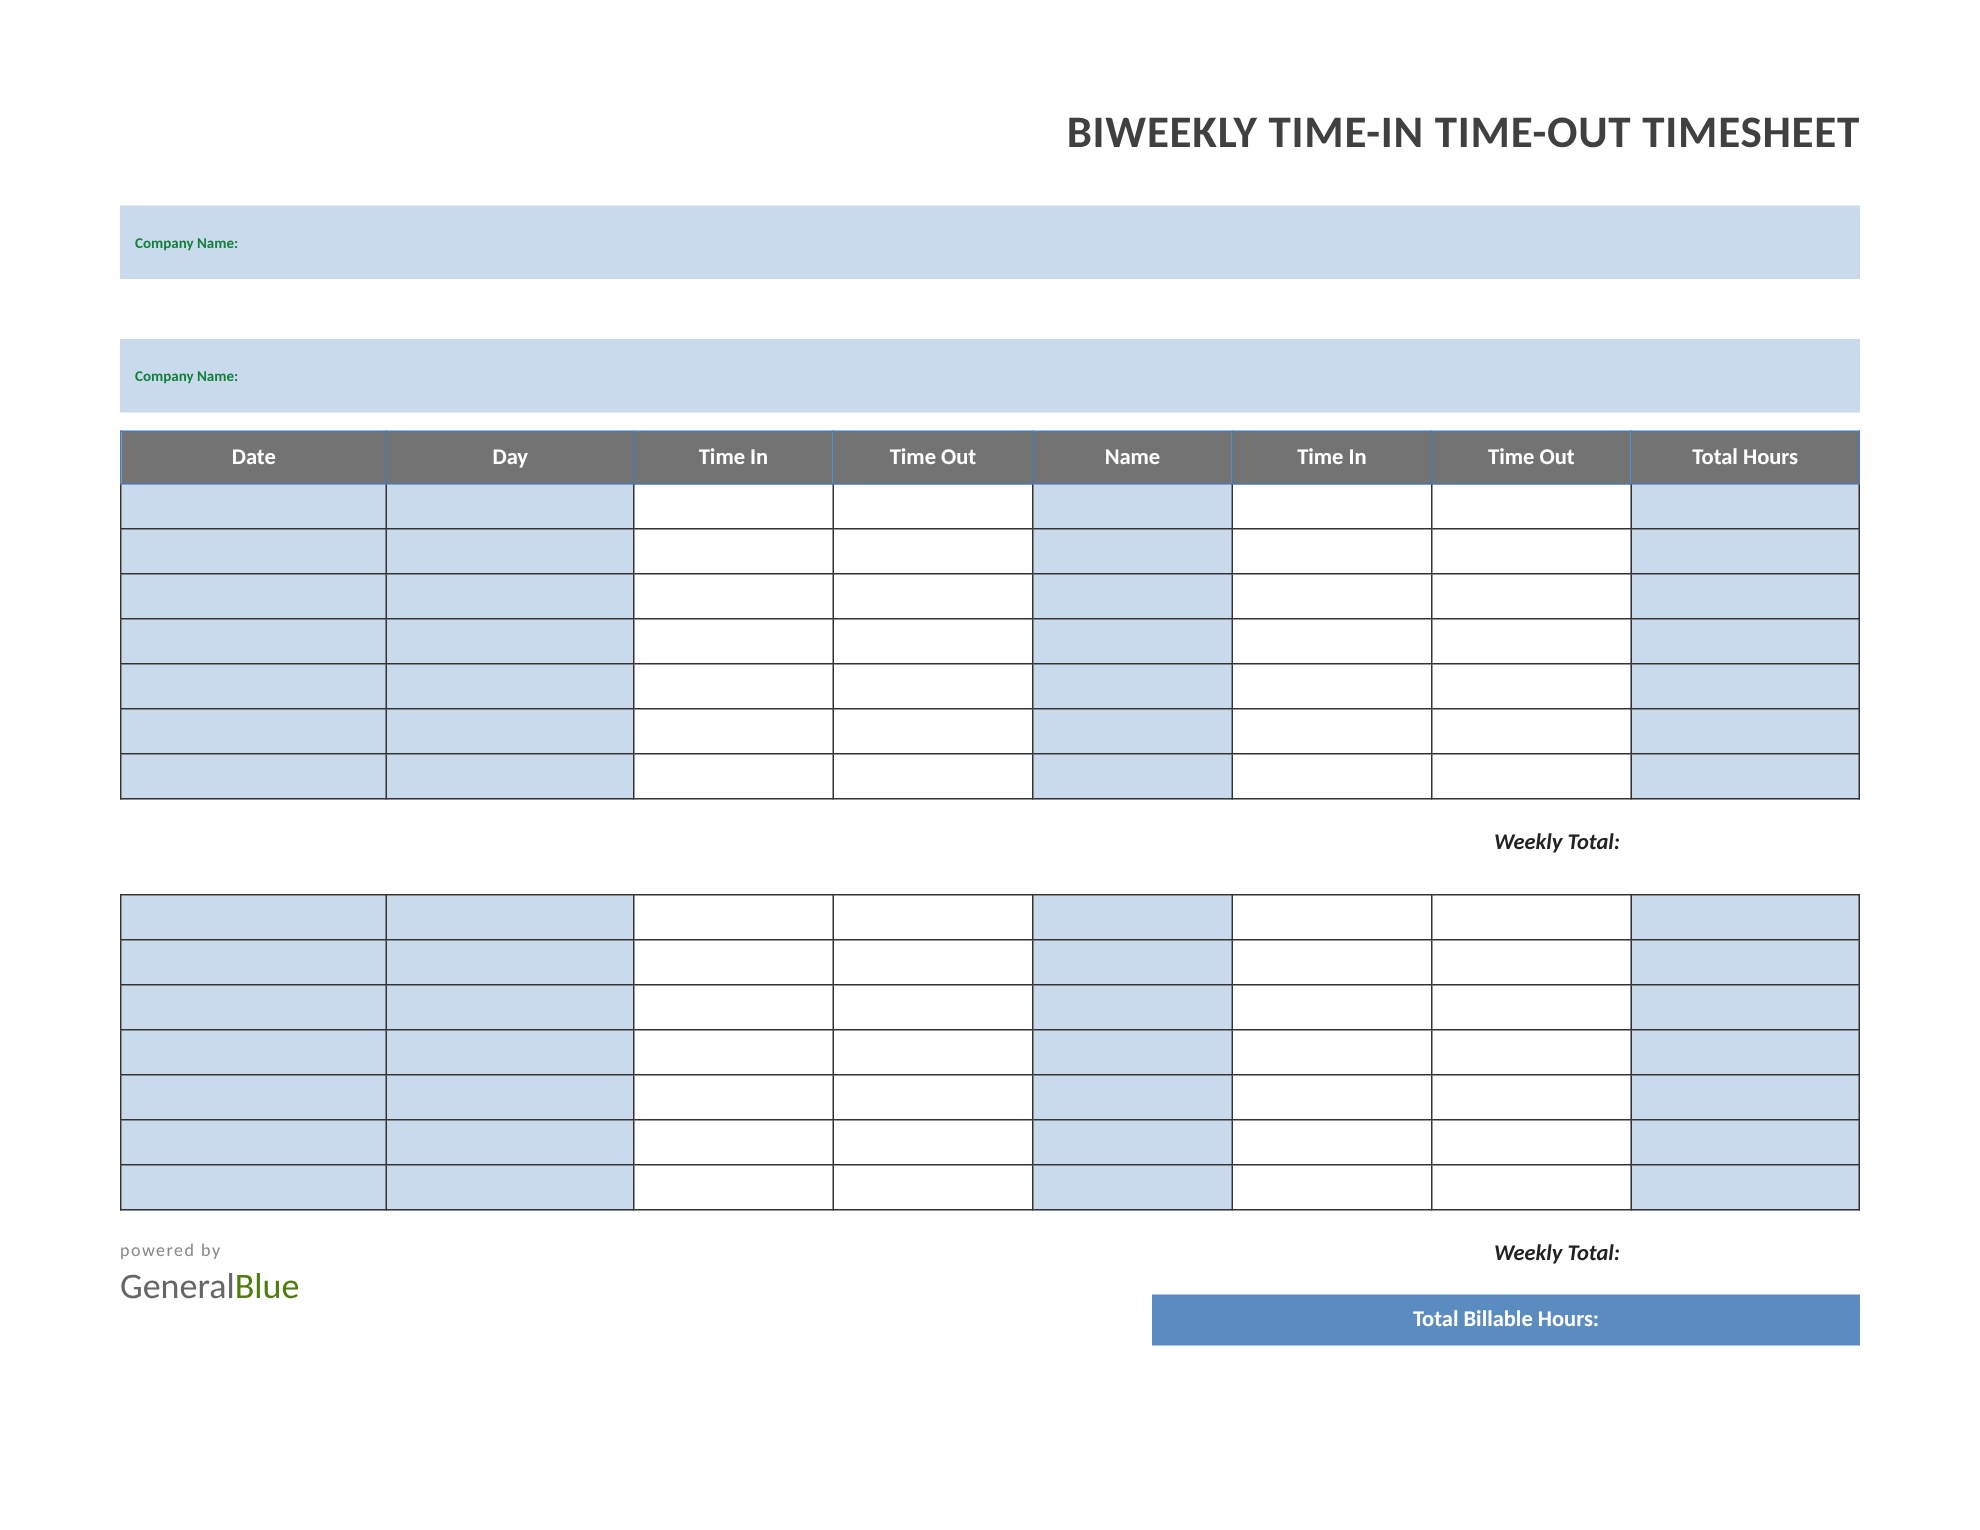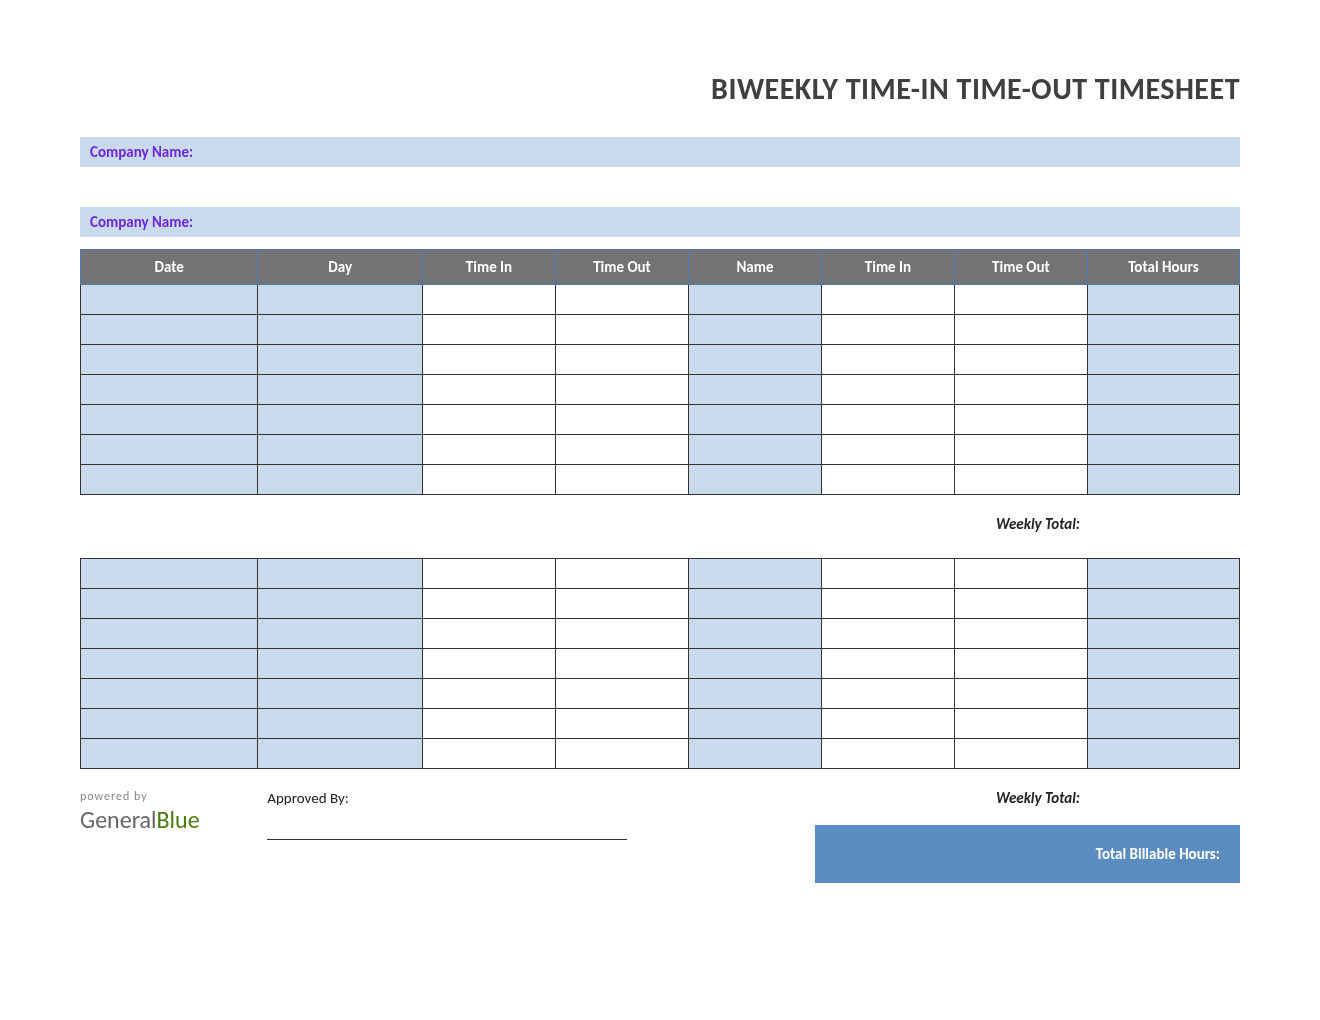--- a/index.html
+++ b/index.html
@@ -12,24 +12,24 @@
     .title {
       text-align: right;
       font-size: 30px;
       font-weight: bold;
       color: #404040;
       margin-bottom: 30px;
       letter-spacing: 0.5px;
     }
     .info-bar {
       background: #cadaed;
-      padding: 6px 10px;
-      font-size: 15px;
-      font-weight: bold;
-      color: #6d28d9;
+      padding: 18px 10px;
+      font-size: 10px;
+      font-weight: bold;
+      color: #15803d;
       margin-bottom: 12px;
     }
     .info-bar:nth-of-type(2) { margin-bottom: 40px; }
     table {
       width: 100%;
       border-collapse: collapse;
       margin-bottom: 20px;
     }
     th {
       background: #737373;
@@ -110,23 +110,23 @@
       font-weight: bold;
       font-size: 15px;
       color: #222;
       padding-right: 160px;
     }
     .billable-bar {
       background: #5b8cc0;
       color: #fff;
       font-weight: bold;
       font-size: 15px;
-      padding: 20px 20px;
-      width: 425px;
-      text-align: right;
+      padding: 8px 20px;
+      width: 472px;
+      text-align: center;
     }
   </style>
 </head>
 <body>
 
 <div class="title">BIWEEKLY TIME-IN TIME-OUT TIMESHEET</div>
 
 <div class="info-bar">Company Name:</div>
 <div class="info-bar">Company Name:</div>
 
@@ -294,21 +294,17 @@
     </tbody>
 </table>
 
 <div class="footer-area">
   <div class="powered">
     <span class="powered-label">powered by</span>
     <span class="brand">
       <span>General</span><span class="blue">Blue</span>
     </span>
   </div>
-  <div class="approved-area">
-    <span class="approved-label">Approved By:</span>
-    <div class="sig-line"></div>
-  </div>
   <div class="totals-right">
     <div class="weekly-total-2">Weekly Total:</div>
     <div class="billable-bar">Total Billable Hours:</div>
   </div>
 </div>
 
 </body></html>

